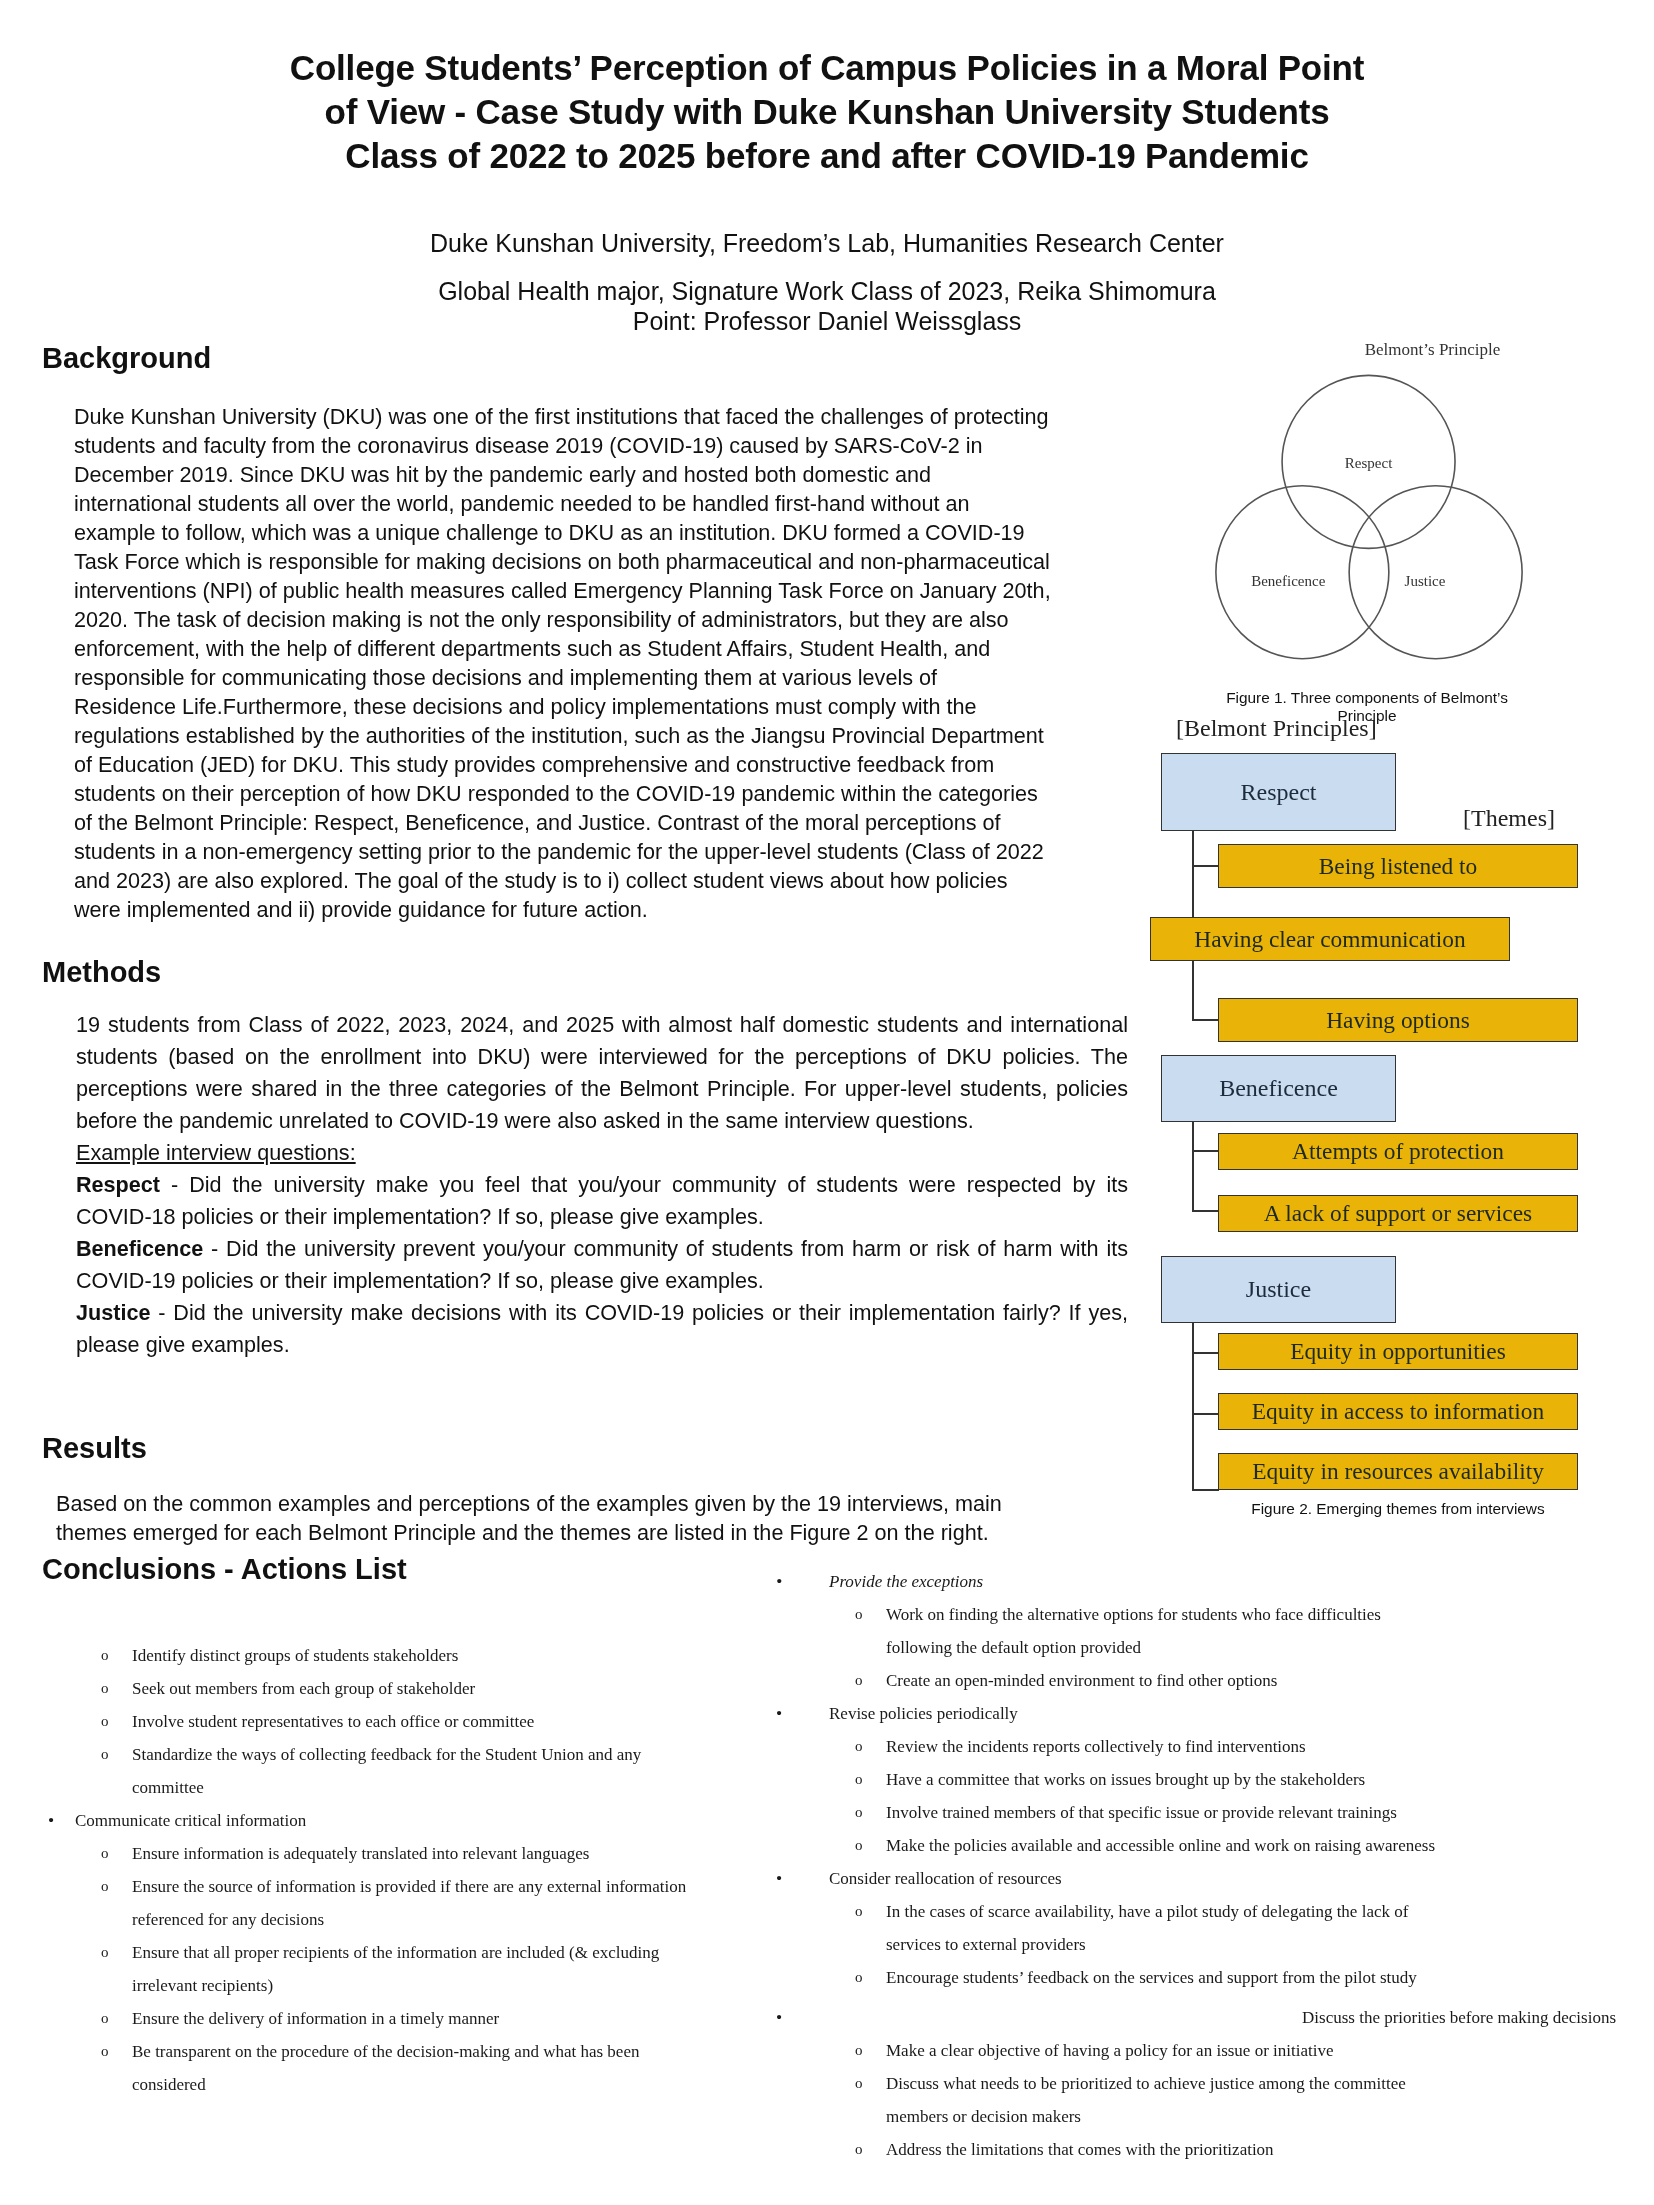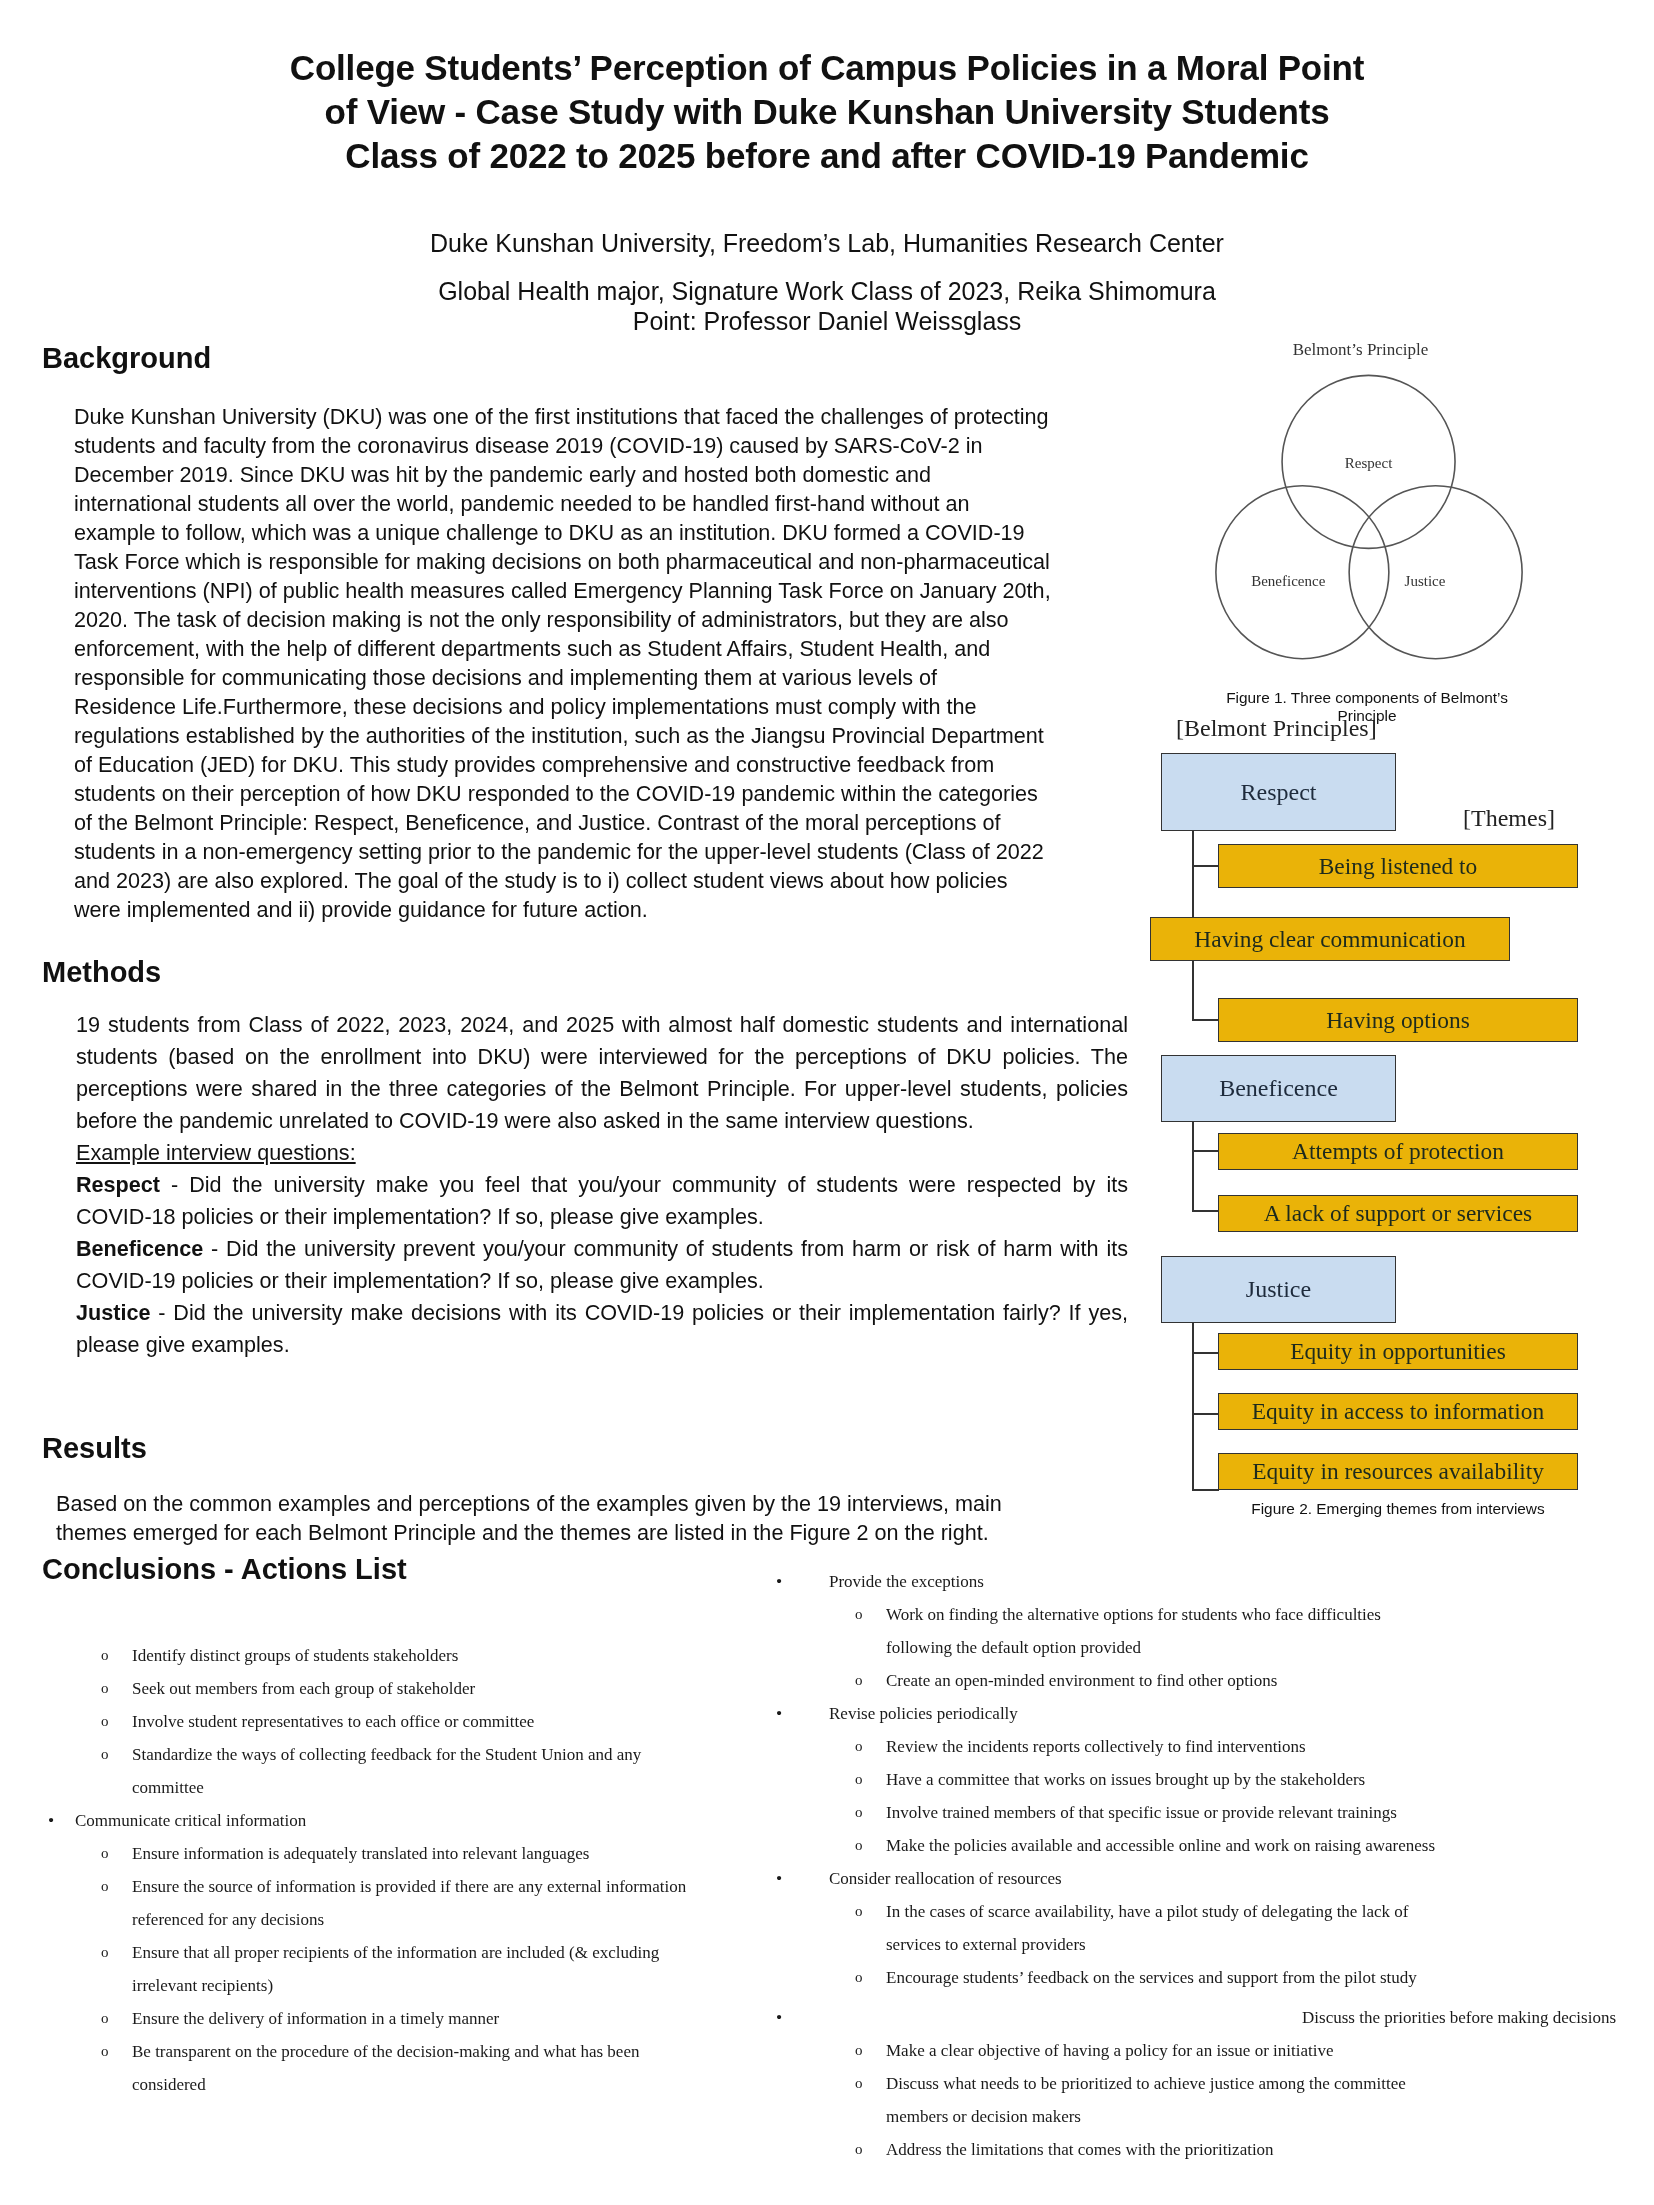--- a/index.html
+++ b/index.html
@@ -72,21 +72,21 @@
   <div class="justify"><span class="b">Beneficence</span><span> - Did the university prevent you/your community of students from harm or risk of harm with its COVID-19 policies or their implementation? If so, please give examples.</span></div>
   <div class="justify"><span class="b">Justice</span><span> - Did the university make decisions with its COVID-19 policies or their implementation fairly? If yes, please give examples.</span></div>
 </div>
 
 <div class="abs h2" style="left:42px; top:1431px;">Results</div>
 <div class="abs para" style="left:56px; top:1489px; width:1085px;">
   <div>Based on the common examples and perceptions of the examples given by the 19 interviews, main</div>
   <div>themes emerged for each Belmont Principle and the themes are listed in the Figure 2 on the right.</div>
 </div>
 
-<div class="abs serif" style="left:1224px; top:340px; width:273px; text-align:center; font-size:17px; color:#333;">Belmont’s Principle</div>
+<div class="abs serif" style="left:1296px; top:340px; width:273px; text-align:center; font-size:17px; color:#333;">Belmont’s Principle</div>
 <svg class="abs" style="left:1200px; top:362px;" width="353" height="318" viewBox="0 0 400 360">
   <g fill="none" stroke="#555" stroke-width="1.8">
     <circle cx="191" cy="113" r="98"></circle>
     <circle cx="116" cy="238" r="98"></circle>
     <circle cx="267" cy="238" r="98"></circle>
   </g>
   <text class="venn-label" x="191" y="120" text-anchor="middle">Respect</text>
   <text class="venn-label" x="100" y="254" text-anchor="middle">Beneficence</text>
   <text class="venn-label" x="255" y="254" text-anchor="middle">Justice</text>
 </svg>
@@ -130,21 +130,21 @@
   <div class="l2"><span class="mk">o</span><span>Standardize the ways of collecting feedback for the Student Union and any</span><br><span>committee</span></div>
   <div class="l1">Communicate critical information</div>
   <div class="l2"><span class="mk">o</span><span>Ensure information is adequately translated into relevant languages</span></div>
   <div class="l2"><span class="mk">o</span><span>Ensure the source of information is provided if there are any external information</span><br><span>referenced for any decisions</span></div>
   <div class="l2"><span class="mk">o</span><span>Ensure that all proper recipients of the information are included (&amp; excluding</span><br><span>irrelevant recipients)</span></div>
   <div class="l2"><span class="mk">o</span><span>Ensure the delivery of information in a timely manner</span></div>
   <div class="l2"><span class="mk">o</span><span>Be transparent on the procedure of the decision-making and what has been</span><br><span>considered</span></div>
 </div>
 
 <div class="abs clist" style="left:769px; top:1565px; width:847px;">
-  <div class="l1" style="padding-left:60px;">Provide the exceptions</div>
+  <div class="l1" style="padding-left:60px;font-style:italic;">Provide the exceptions</div>
   <div class="l2" style="padding-left:117px;"><span class="mk" style="left:86px;">o</span><span>Work on finding the alternative options for students who face difficulties</span><br><span>following the default option provided</span></div>
   <div class="l2" style="padding-left:117px;"><span class="mk" style="left:86px;">o</span><span> Create an open-minded environment to find other options</span></div>
   <div class="l1" style="padding-left:60px;">Revise policies periodically</div>
   <div class="l2" style="padding-left:117px;"><span class="mk" style="left:86px;">o</span><span>Review the incidents reports collectively to find interventions</span></div>
   <div class="l2" style="padding-left:117px;"><span class="mk" style="left:86px;">o</span><span>Have a committee that works on issues brought up by the stakeholders</span></div>
   <div class="l2" style="padding-left:117px;"><span class="mk" style="left:86px;">o</span><span>Involve trained members of that specific issue or provide relevant trainings</span></div>
   <div class="l2" style="padding-left:117px;"><span class="mk" style="left:86px;">o</span><span>Make the policies available and accessible online and work on raising awareness</span></div>
   <div class="l1" style="padding-left:60px;">Consider reallocation of resources</div>
   <div class="l2" style="padding-left:117px;"><span class="mk" style="left:86px;">o</span><span>In the cases of scarce availability, have a pilot study of delegating the lack of</span><br><span>services to external providers</span></div>
   <div class="l2" style="padding-left:117px;"><span class="mk" style="left:86px;">o</span><span>Encourage students’ feedback on the services and support from the pilot study</span></div>

